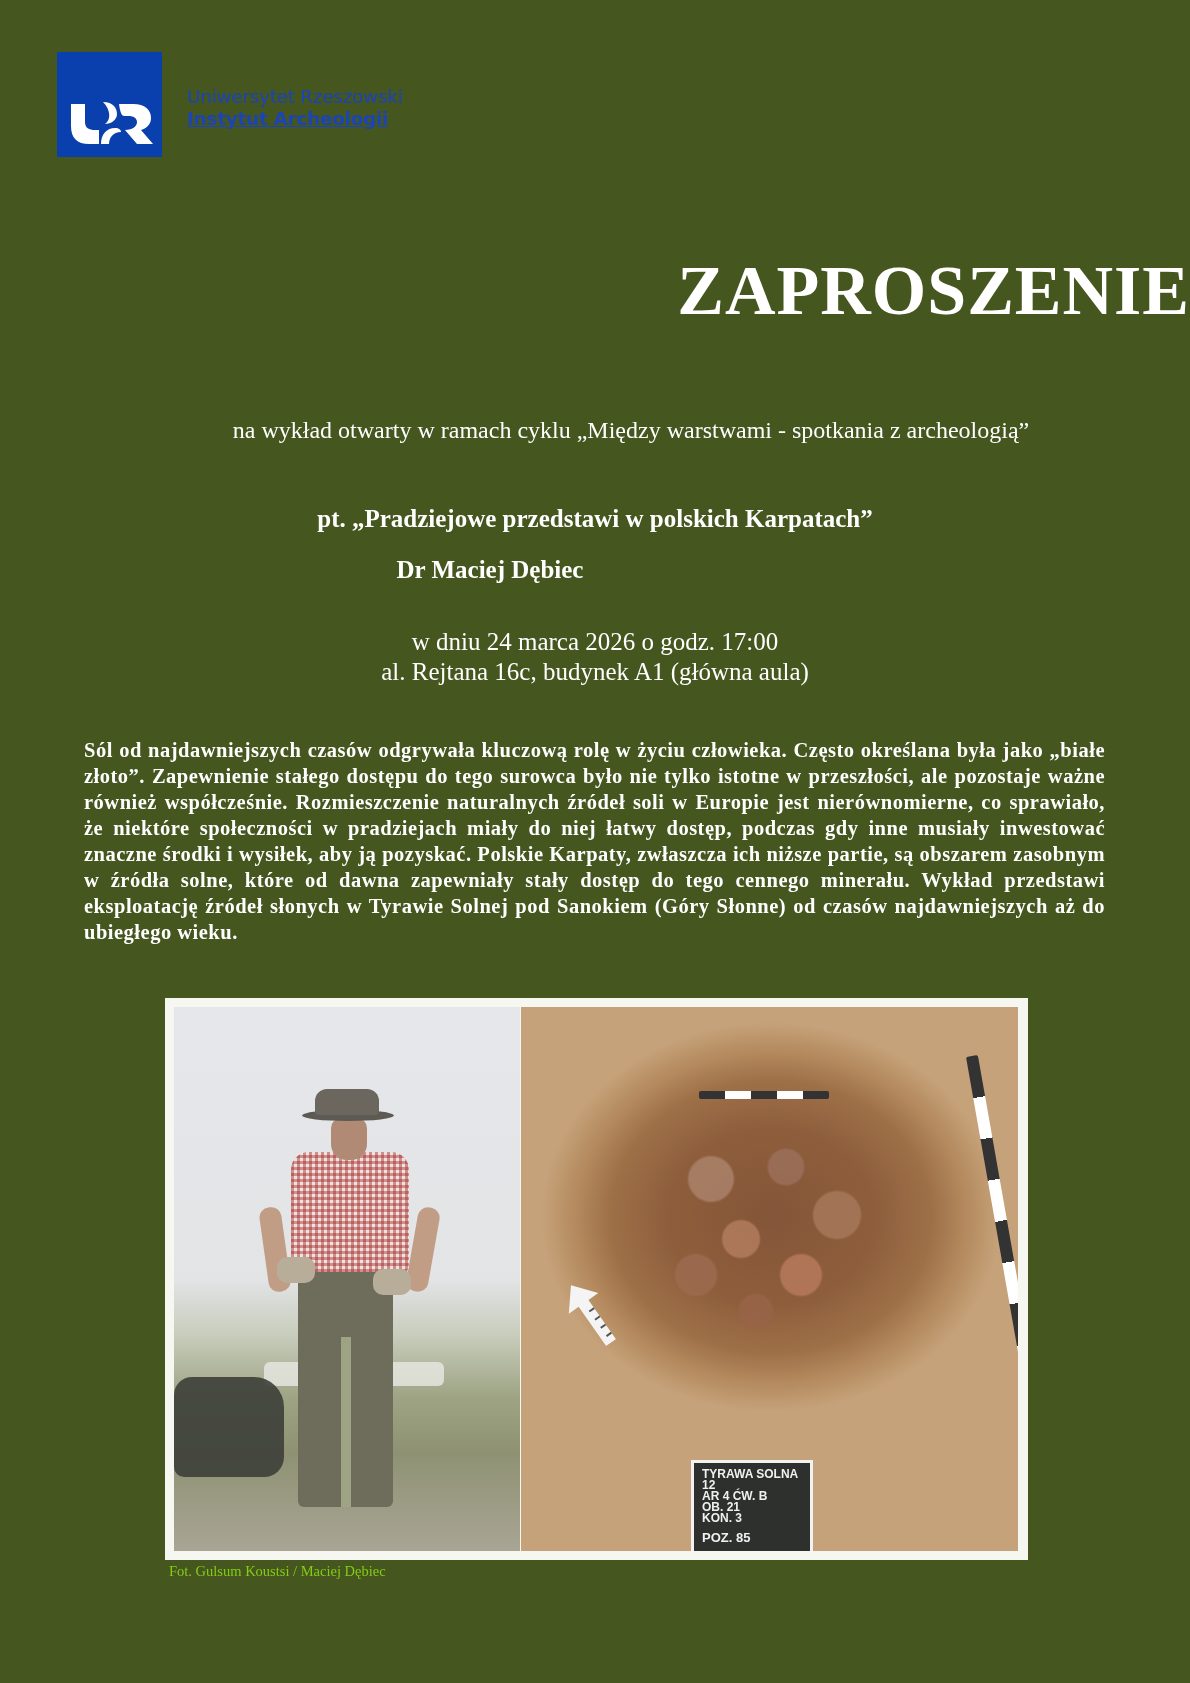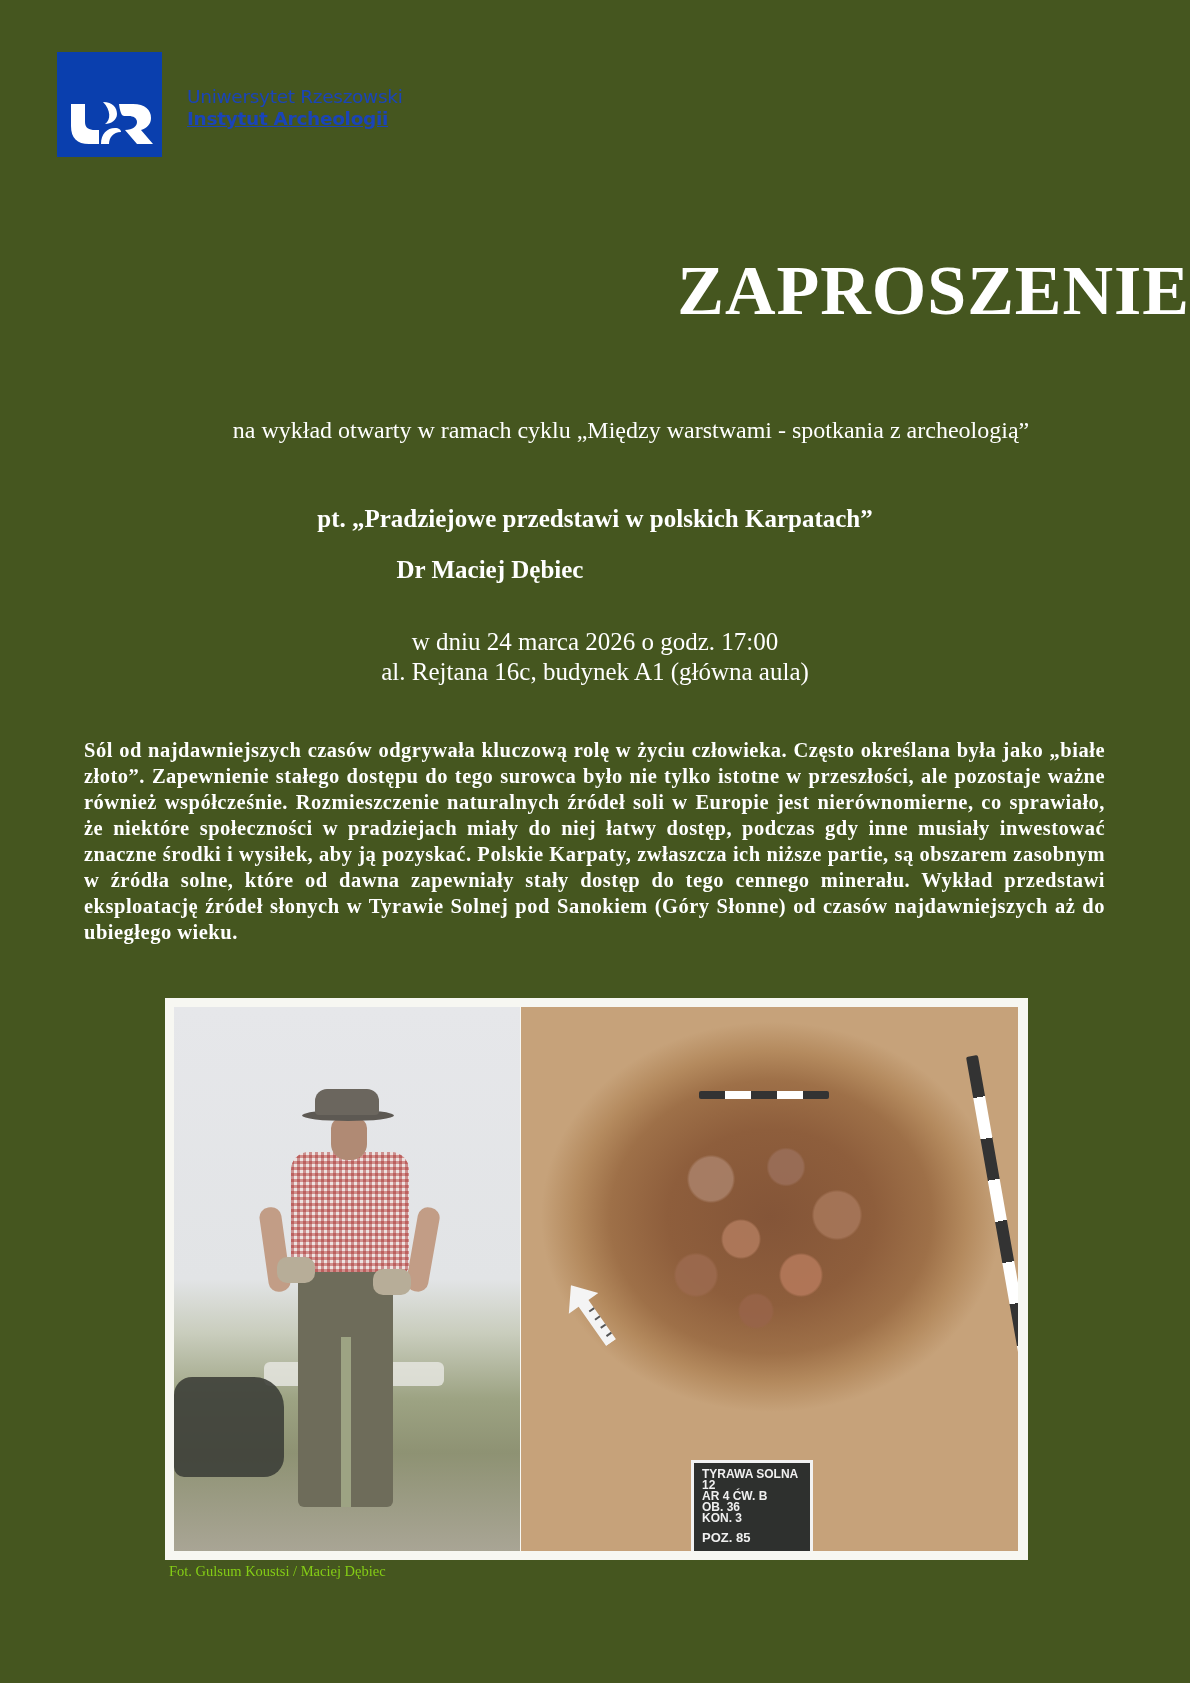--- a/index.html
+++ b/index.html
@@ -122,19 +122,19 @@
       <g stroke="#555" stroke-width="2">
           <line x1="26" y1="32" x2="20" y2="32"></line>
           <line x1="26" y1="42" x2="20" y2="42"></line>
           <line x1="26" y1="52" x2="20" y2="52"></line>
           <line x1="26" y1="62" x2="20" y2="62"></line>
         </g>
     </svg>
     <div class="board">
       <div>TYRAWA SOLNA 12</div>
       <div>AR 4   ĆW. B</div>
-      <div>OB. 36</div>
+      <div>OB. 21</div>
       <div>KON. 3</div>
       <div class="pz">POZ. 85</div>
     </div>
   </div>
 </div>
 <div class="caption">Fot. Gulsum Koustsi / Maciej Dębiec</div>
 
 </body></html>

